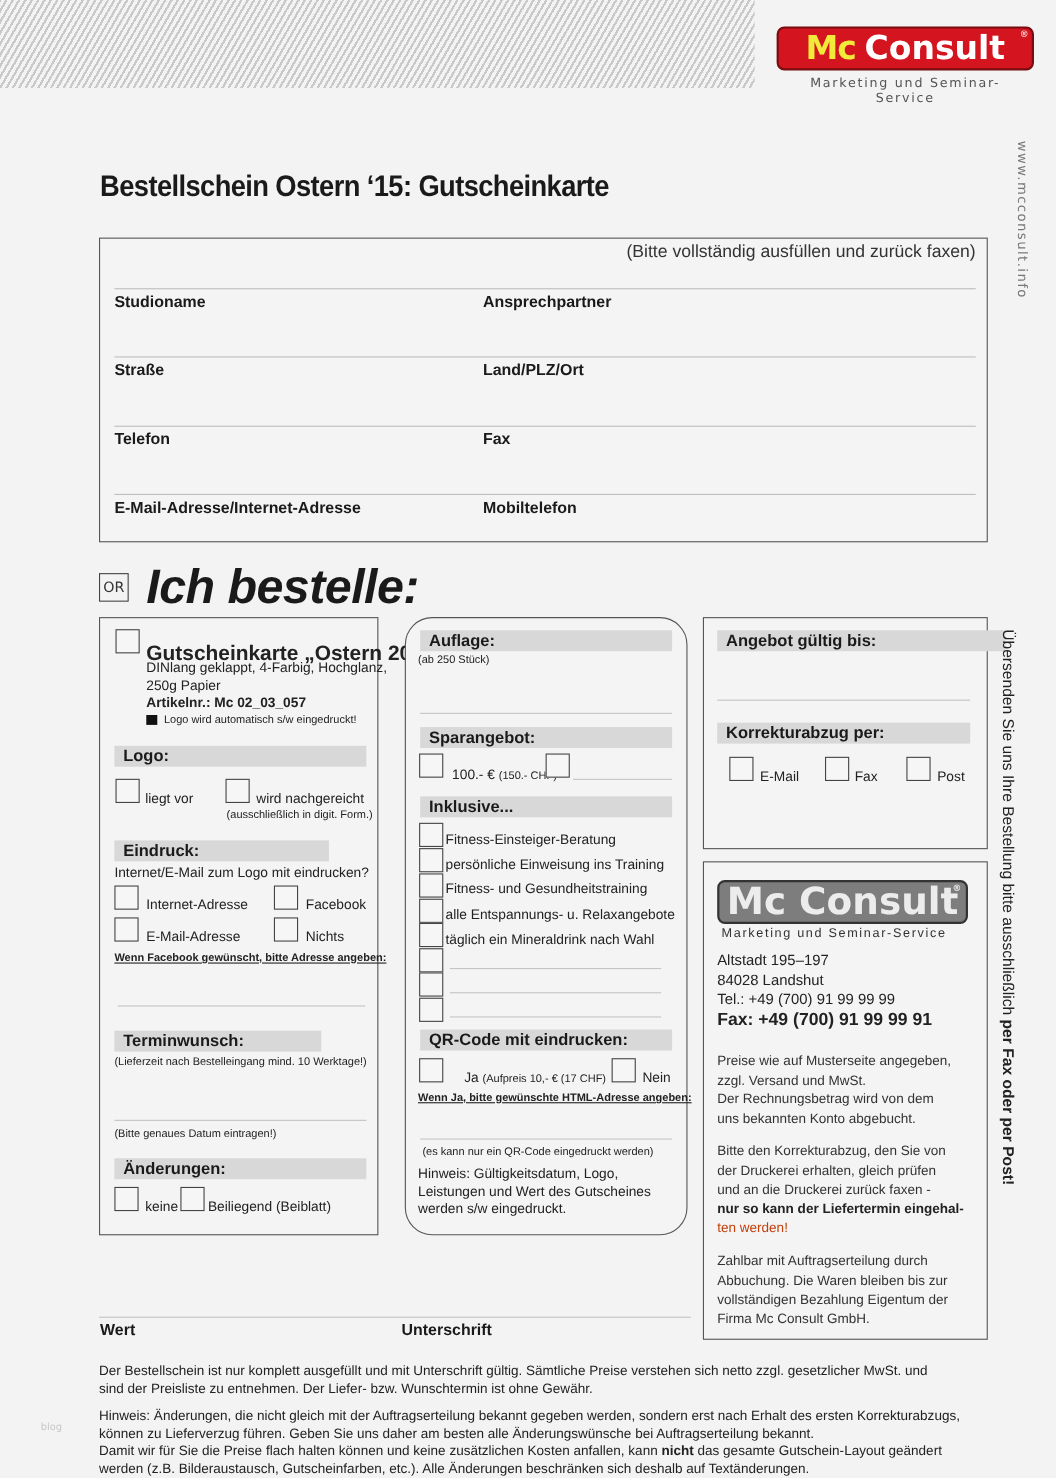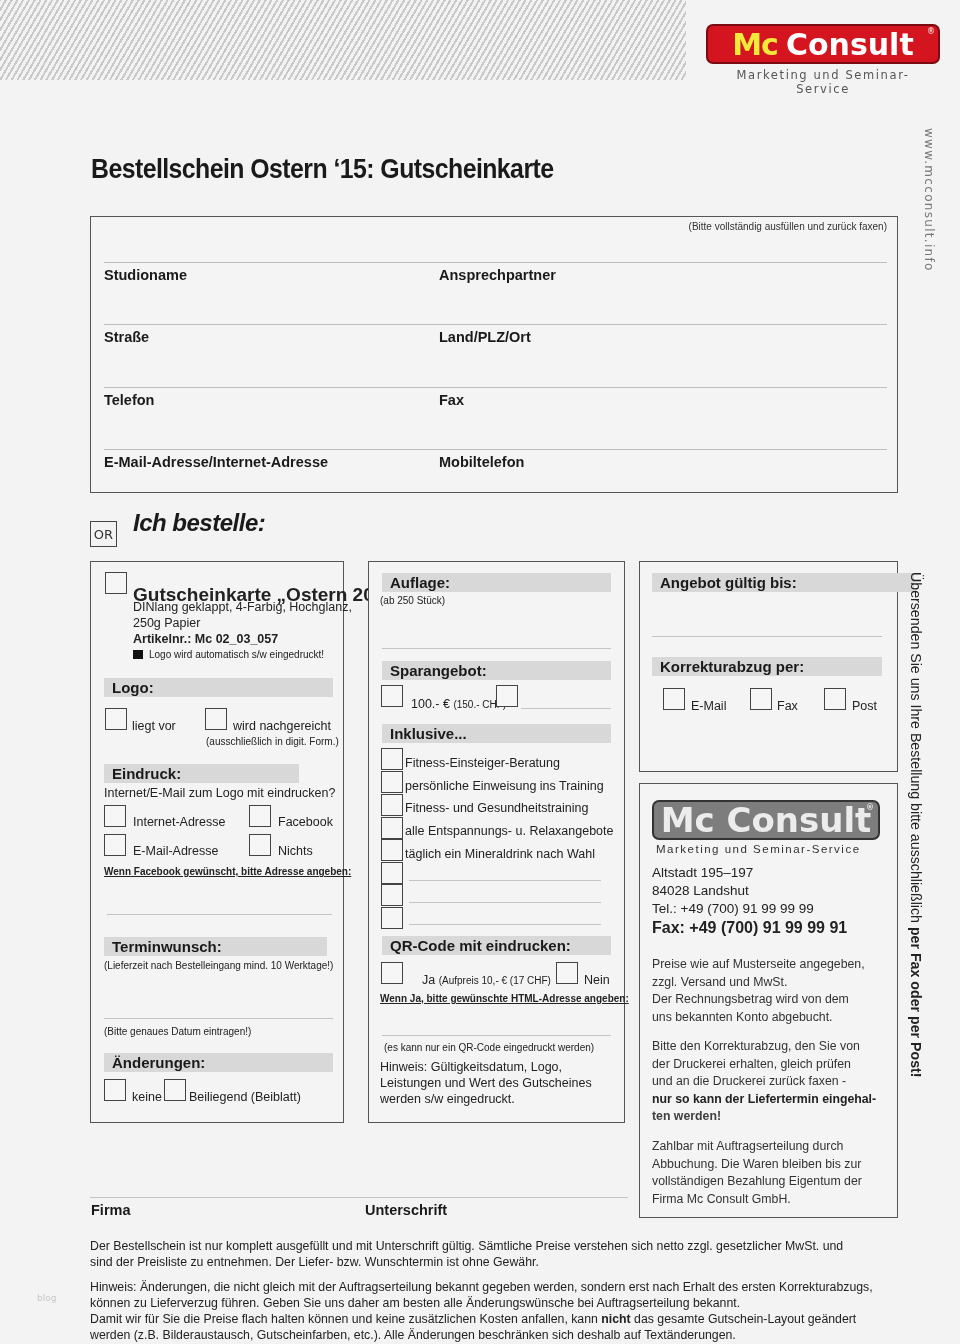--- a/index.html
+++ b/index.html
@@ -16,30 +16,30 @@
   .logo-consult { color: #ffffff; font-weight: bold; font-size: 30px; margin-left: 8px; letter-spacing: 0px; }
   .logo-reg { position: absolute; right: 3px; top: 1px; font-size: 8px; color: #fff; }
   .logo-tag { left: 712px; top: 68px; width: 222px; font-size: 11.5px; letter-spacing: 1.6px; color: #555; text-align: center; }
 
   .url-vert { left: 922px; top: 128px; writing-mode: vertical-rl; font-size: 12px; letter-spacing: 1.3px; color: #777; }
 
   .title { left: 91px; top: 154px; font-size: 27px; font-weight: bold; letter-spacing: -0.6px; font-family: "Liberation Sans", sans-serif; transform: scaleX(0.92); transform-origin: left; }
 
   .box { border: 1.6px solid #555; background: #f4f4f4; }
   .contact-box { left: 90px; top: 216px; width: 808px; height: 277px; }
-  .hint-top { right: 10px; top: 4px; font-size: 10px; color: #333; font-family: "Liberation Sans", sans-serif; }
+  .hint-top { right: 10px; top: 4px; font-size: 16px; color: #333; font-family: "Liberation Sans", sans-serif; }
   .row-line { position: absolute; left: 13px; right: 10px; height: 1px; background: #bdbdbd; }
   .f-label { position: absolute; font-size: 14.5px; font-weight: bold; font-family: "Liberation Sans", sans-serif; }
 
   .or-box { left: 90px; top: 521px; width: 27px; height: 26px; border: 1px solid #444; font-size: 13px; display: flex; align-items: center; justify-content: center; color: #333; }
-  .order-title { left: 133px; top: 509px; font-size: 24px; font-weight: bold; font-style: italic; letter-spacing: -0.5px; font-family: "Liberation Sans", sans-serif; }
+  .order-title { left: 133px; top: 509px; font-size: 44px; font-weight: bold; font-style: italic; letter-spacing: -0.5px; font-family: "Liberation Sans", sans-serif; }
 
   .col { position: absolute; }
   .col1 { left: 90px; top: 561px; width: 254px; height: 562px; }
-  .col2 { left: 368px; top: 561px; width: 257px; height: 562px; }
+  .col2 { left: 368px; top: 561px; width: 257px; height: 562px; border-radius: 25px; }
   .col3a { left: 639px; top: 561px; width: 259px; height: 211px; }
   .col3b { left: 639px; top: 783px; width: 259px; height: 435px; }
 
   .cb { position: absolute; width: 22px; height: 22px; border: 1.3px solid #444; background: #f6f6f6; }
   .t { position: absolute; font-size: 12.5px; font-family: "Liberation Sans", sans-serif; color: #222; white-space: nowrap; }
   .tb { font-weight: bold; }
   .small { font-size: 10px; }
   .band { position: absolute; background: #d8d8d8; height: 19px; font-weight: bold; font-size: 15px; padding-left: 8px; line-height: 19px; font-family: "Liberation Sans", sans-serif; }
   .uline { position: absolute; height: 1px; background: #c4c4c4; }
   .ul-text { text-decoration: underline; font-weight: bold; font-size: 10px; }
@@ -110,21 +110,21 @@
   <div class="t" style="left:42px;top:253px">Internet-Adresse</div>
   <div class="cb" style="left:158px;top:243px"></div>
   <div class="t" style="left:187px;top:253px">Facebook</div>
   <div class="cb" style="left:13px;top:272px"></div>
   <div class="t" style="left:42px;top:282px">E-Mail-Adresse</div>
   <div class="cb" style="left:158px;top:272px"></div>
   <div class="t" style="left:187px;top:282px">Nichts</div>
   <div class="t ul-text" style="left:13px;top:304px">Wenn Facebook gewünscht, bitte Adresse angeben:</div>
   <div class="uline" style="left:16px;top:352px;width:225px"></div>
 
-  <div class="band" style="left:13px;top:375px;width:223px">Terminwunsch:</div>
+  <div class="band" style="left:13px;top:375px;width:188px">Terminwunsch:</div>
   <div class="t small" style="left:13px;top:398px">(Lieferzeit nach Bestelleingang mind. 10 Werktage!)</div>
   <div class="uline" style="left:13px;top:456px;width:229px"></div>
   <div class="t small" style="left:13px;top:464px">(Bitte genaues Datum eintragen!)</div>
 
   <div class="band" style="left:13px;top:491px;width:229px">Änderungen:</div>
   <div class="cb" style="left:13px;top:517px"></div>
   <div class="t" style="left:41px;top:528px">keine</div>
   <div class="cb" style="left:73px;top:517px"></div>
   <div class="t" style="left:98px;top:528px">Beiliegend (Beiblatt)</div>
 </div>
@@ -198,36 +198,36 @@
     <div>Preise wie auf Musterseite angegeben,</div>
     <div>zzgl. Versand und MwSt.</div>
     <div>Der Rechnungsbetrag wird von dem</div>
     <div>uns bekannten Konto abgebucht.</div>
   </div>
   <div class="p" style="left:12px;top:254px">
     <div>Bitte den Korrekturabzug, den Sie von</div>
     <div>der Druckerei erhalten, gleich prüfen</div>
     <div>und an die Druckerei zurück faxen -</div>
     <div style="font-weight:bold;color:#222">nur so kann der Liefertermin eingehal-</div>
-    <div style="font-weight:bold;color:#404040">ten werden!</div>
+    <div style="font-weight:normal;color:#c2410c">ten werden!</div>
   </div>
   <div class="p" style="left:12px;top:354px">
     <div>Zahlbar mit Auftragserteilung durch</div>
     <div>Abbuchung. Die Waren bleiben bis zur</div>
     <div>vollständigen Bezahlung Eigentum der</div>
     <div>Firma Mc Consult GmbH.</div>
   </div>
 </div>
 
 <div class="abs side-vert">
   <span>Übersenden Sie uns Ihre Bestellung bitte ausschließlich </span><b>per Fax oder per Post!</b>
 </div>
 
 <div class="abs bottom-line"></div>
-<div class="abs f-label" style="left:91px;top:1202px">Firma</div>
+<div class="abs f-label" style="left:91px;top:1202px">Wert</div>
 <div class="abs f-label" style="left:365px;top:1202px">Unterschrift</div>
 
 <div class="abs foot" style="left:90px;top:1238px">
   <div>Der Bestellschein ist nur komplett ausgefüllt und mit Unterschrift gültig. Sämtliche Preise verstehen sich netto zzgl. gesetzlicher MwSt. und</div>
   <div>sind der Preisliste zu entnehmen. Der Liefer- bzw. Wunschtermin ist ohne Gewähr.</div>
 </div>
 <div class="abs foot" style="left:90px;top:1279px">
   <div>Hinweis: Änderungen, die nicht gleich mit der Auftragserteilung bekannt gegeben werden, sondern erst nach Erhalt des ersten Korrekturabzugs,</div>
   <div>können zu Lieferverzug führen. Geben Sie uns daher am besten alle Änderungswünsche bei Auftragserteilung bekannt.</div>
   <div><span>Damit wir für Sie die Preise flach halten können und keine zusätzlichen Kosten anfallen, kann </span><b>nicht</b><span> das gesamte Gutschein-Layout geändert</span></div>

